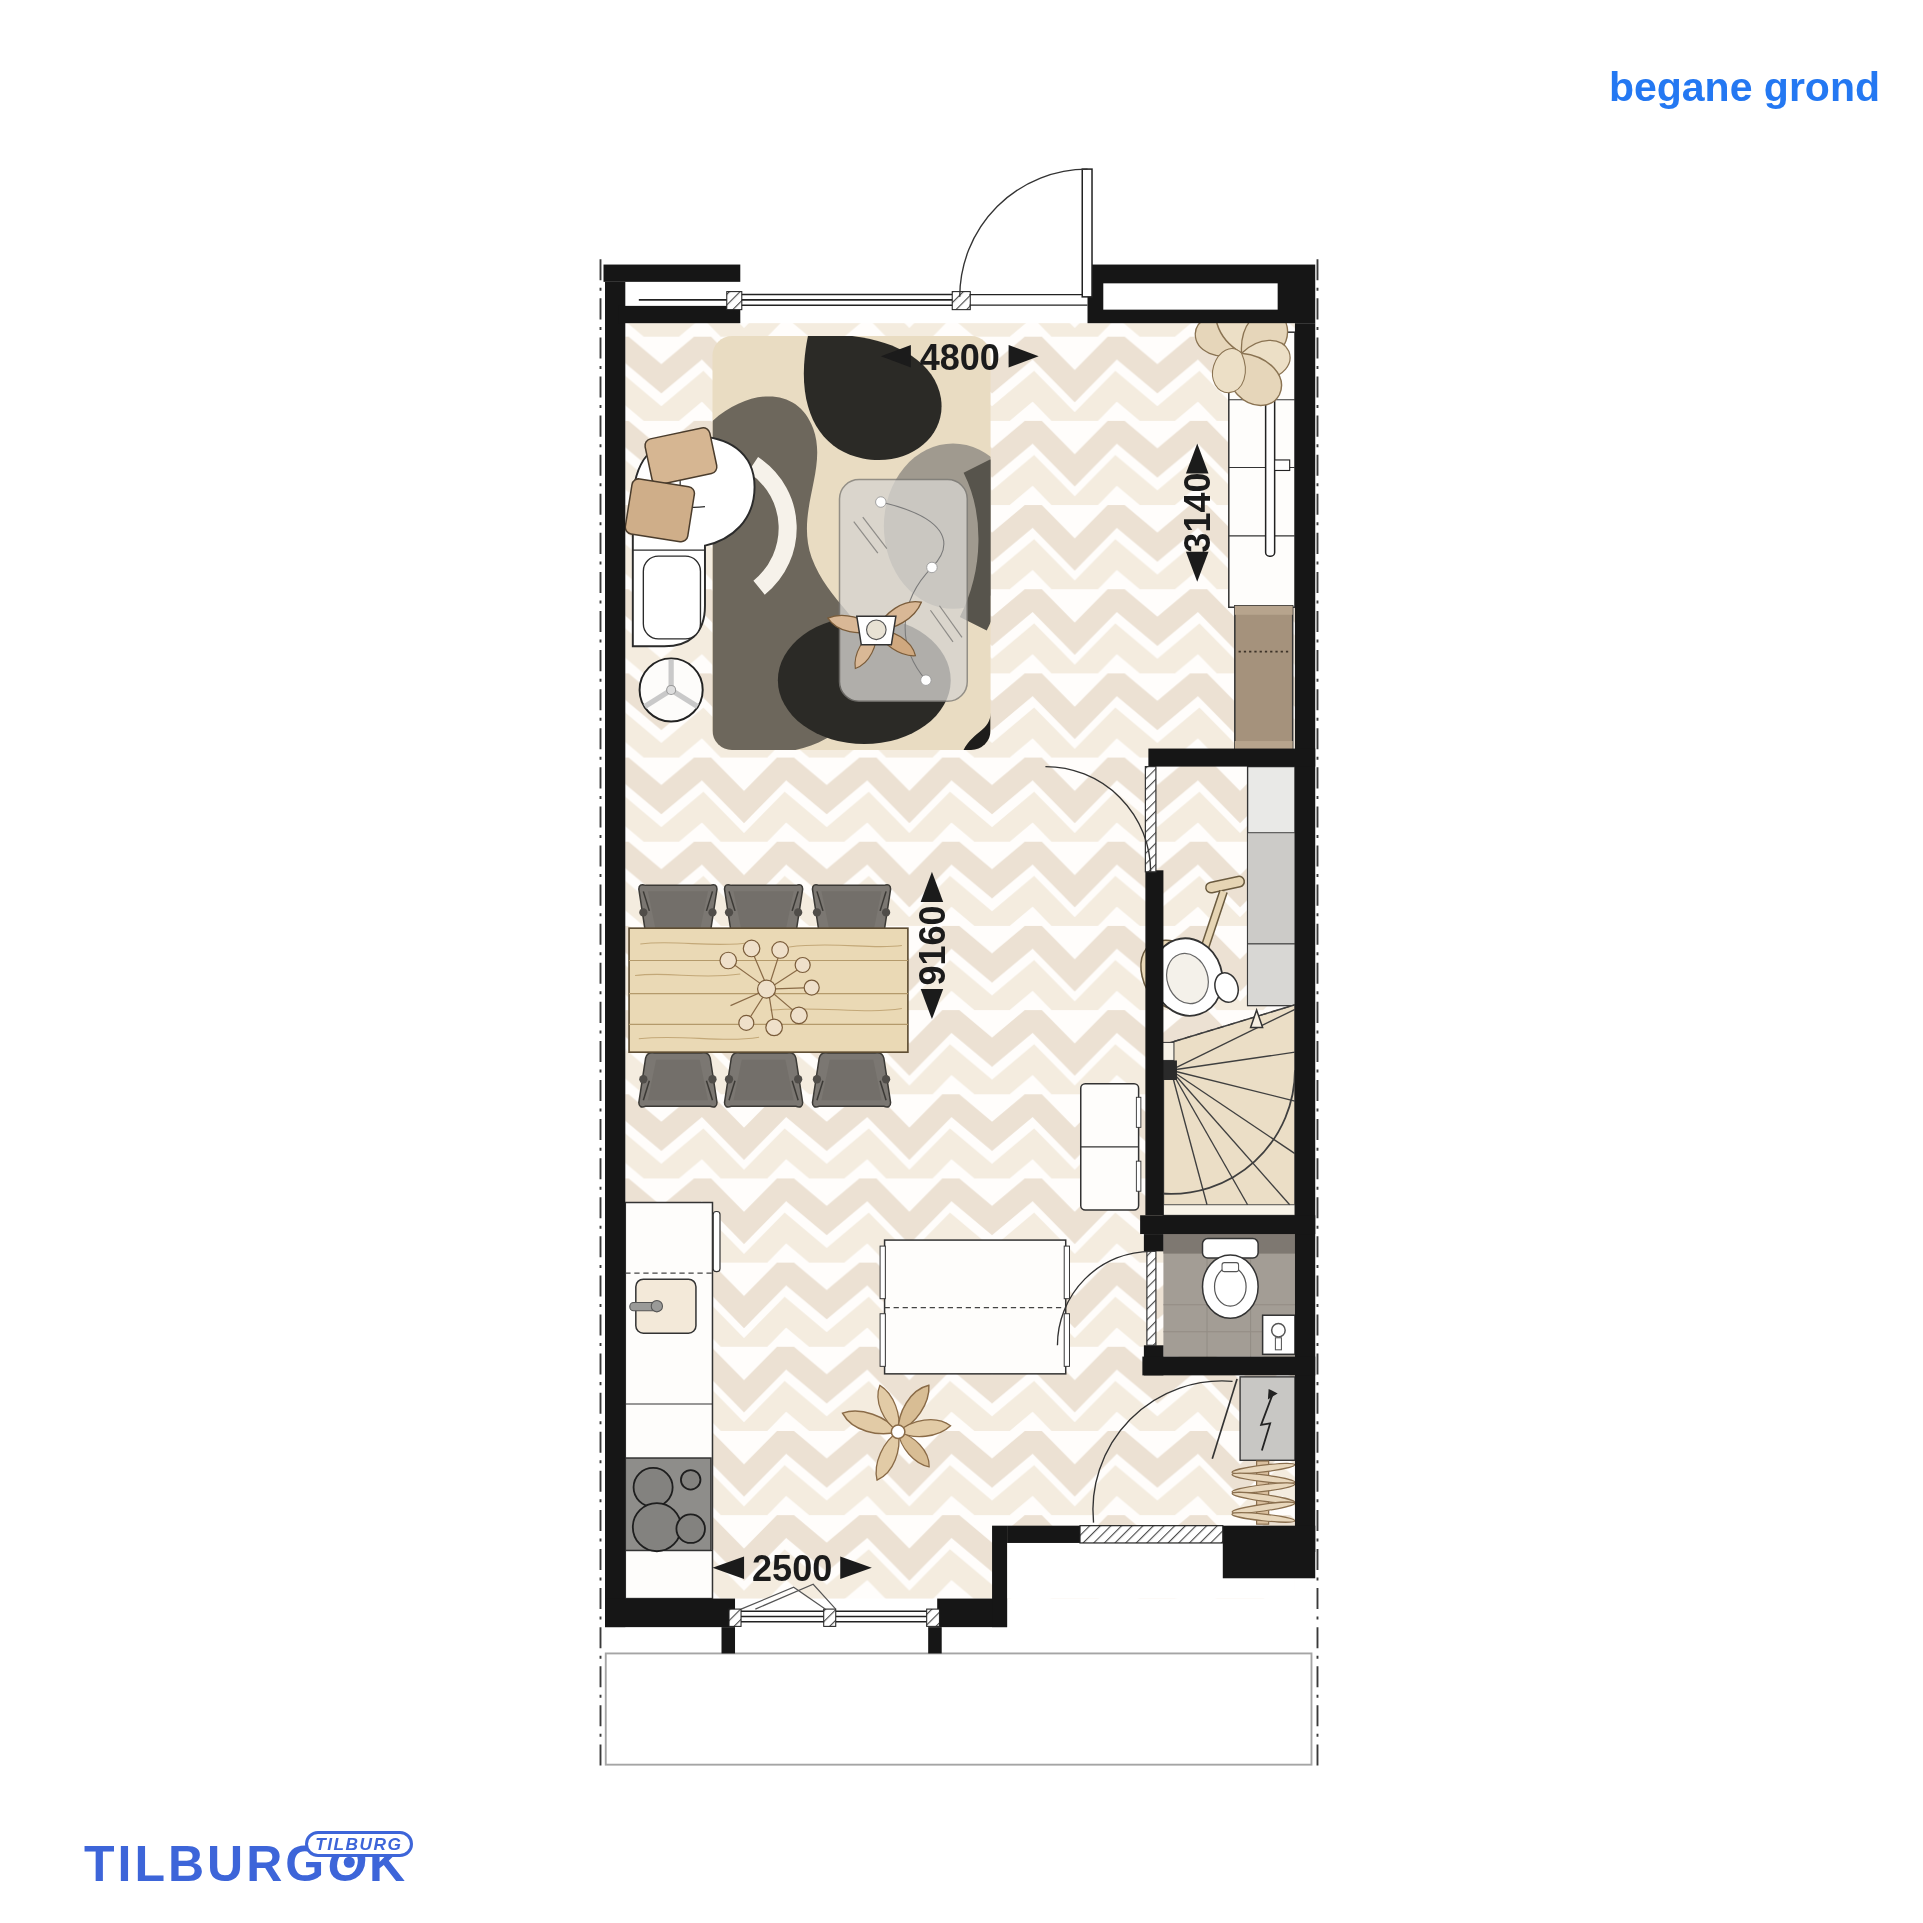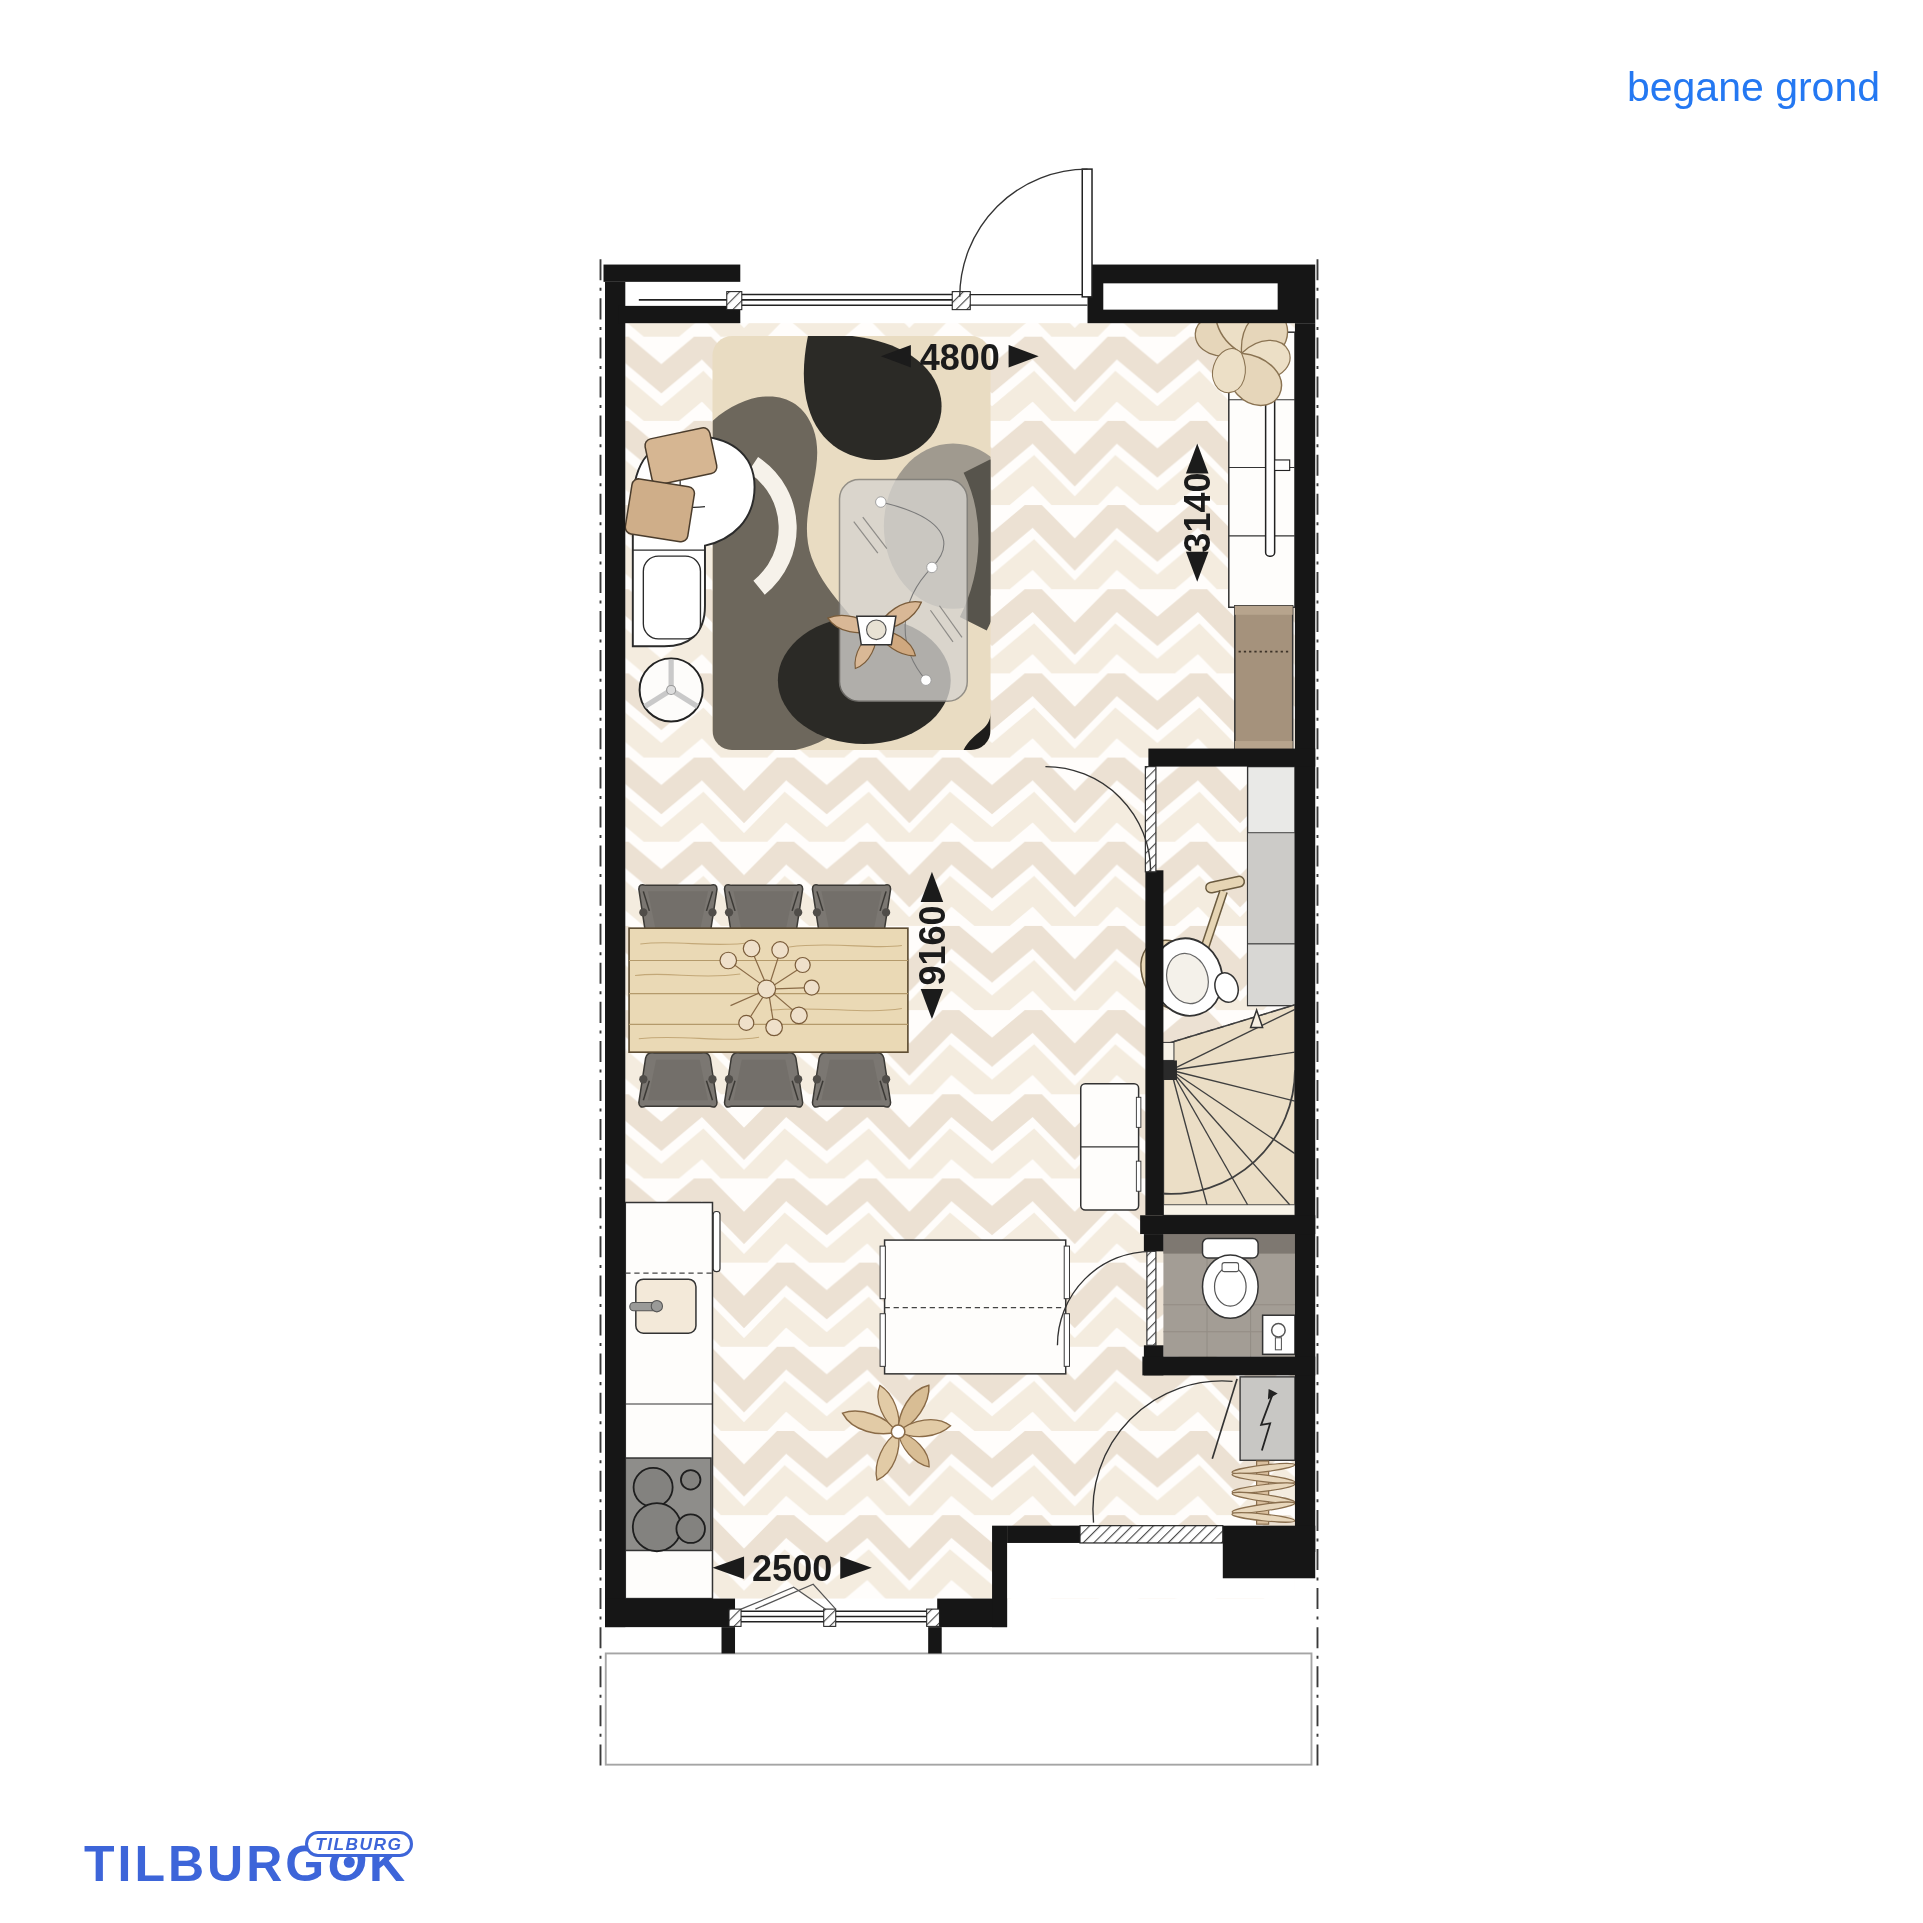--- a/index.html
+++ b/index.html
@@ -1,19 +1,19 @@
 <!DOCTYPE html>
 <html style="font-size:12px"><head>
 <meta charset="utf-8">
 <style>
   html,body{margin:0;padding:0;background:#ffffff;}
   body{width:1924px;height:1924px;position:relative;font-family:"Liberation Sans",sans-serif;overflow:hidden;}
   .header{position:absolute;top:44px;right:44px;text-align:right;}
   .title{font-size:78px;font-weight:800;color:#2478f2;letter-spacing:0.8px;line-height:1.05;}
-  .subtitle{font-size:41px;font-weight:400;color:#2478f2;margin-top:19.5px;}
+  .subtitle{font-size:41px;font-weight:700;color:#2478f2;margin-top:19.5px;}
   .logo{position:absolute;left:84px;top:1835px;font-weight:800;font-size:50px;letter-spacing:3px;color:#3d65d9;white-space:nowrap;}
   .o-wrap{position:relative;display:inline-block;font-style:italic;}
   .o-dot{position:absolute;left:53%;top:47%;width:10.5px;height:10.5px;border-radius:50%;background:#3d65d9;transform:translate(-50%,-50%);}
   .badge{position:absolute;left:-22.5px;top:-4.5px;background:#ffffff;border:3.8px solid #3d65d9;border-radius:13.5px;font-size:17.3px;font-weight:700;letter-spacing:1.5px;line-height:20px;padding:0 7.5px;color:#3d65d9;}
   svg{position:absolute;left:0;top:0;}
   text.dim{font-family:"Liberation Sans",sans-serif;font-size:48px;font-weight:600;fill:#1b1b1b;}
 </style>
 </head>
 <body>
 

